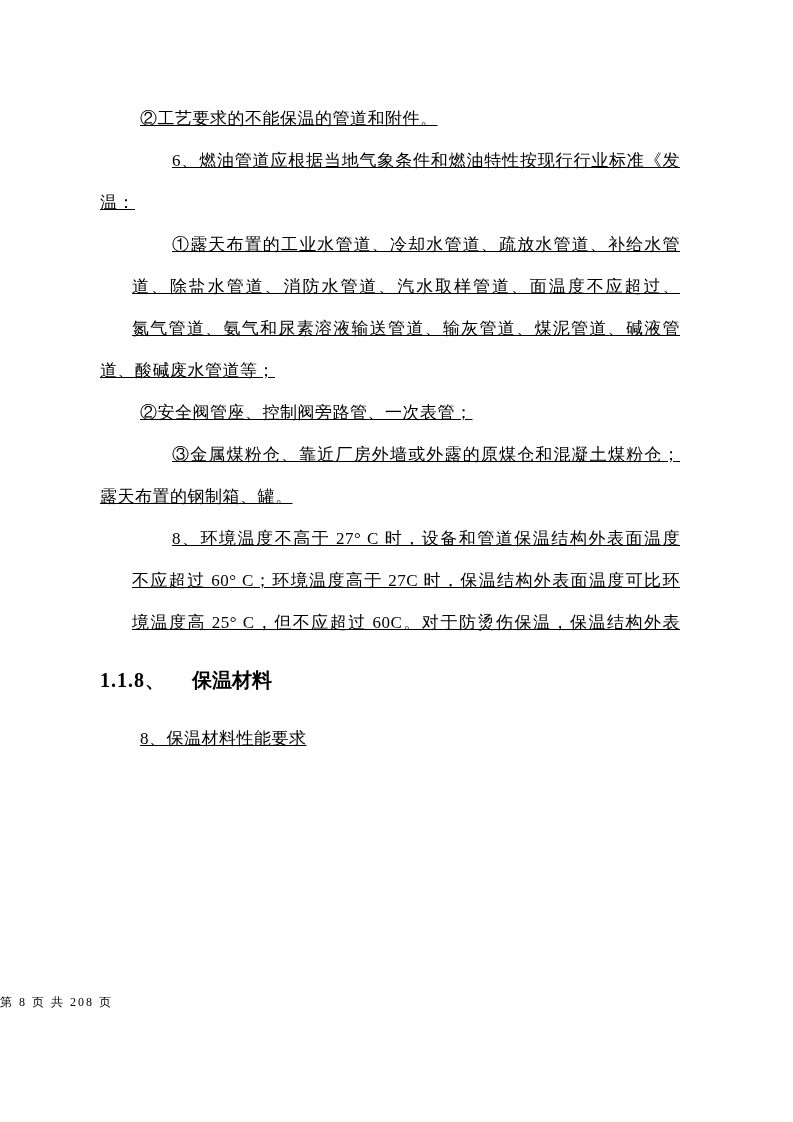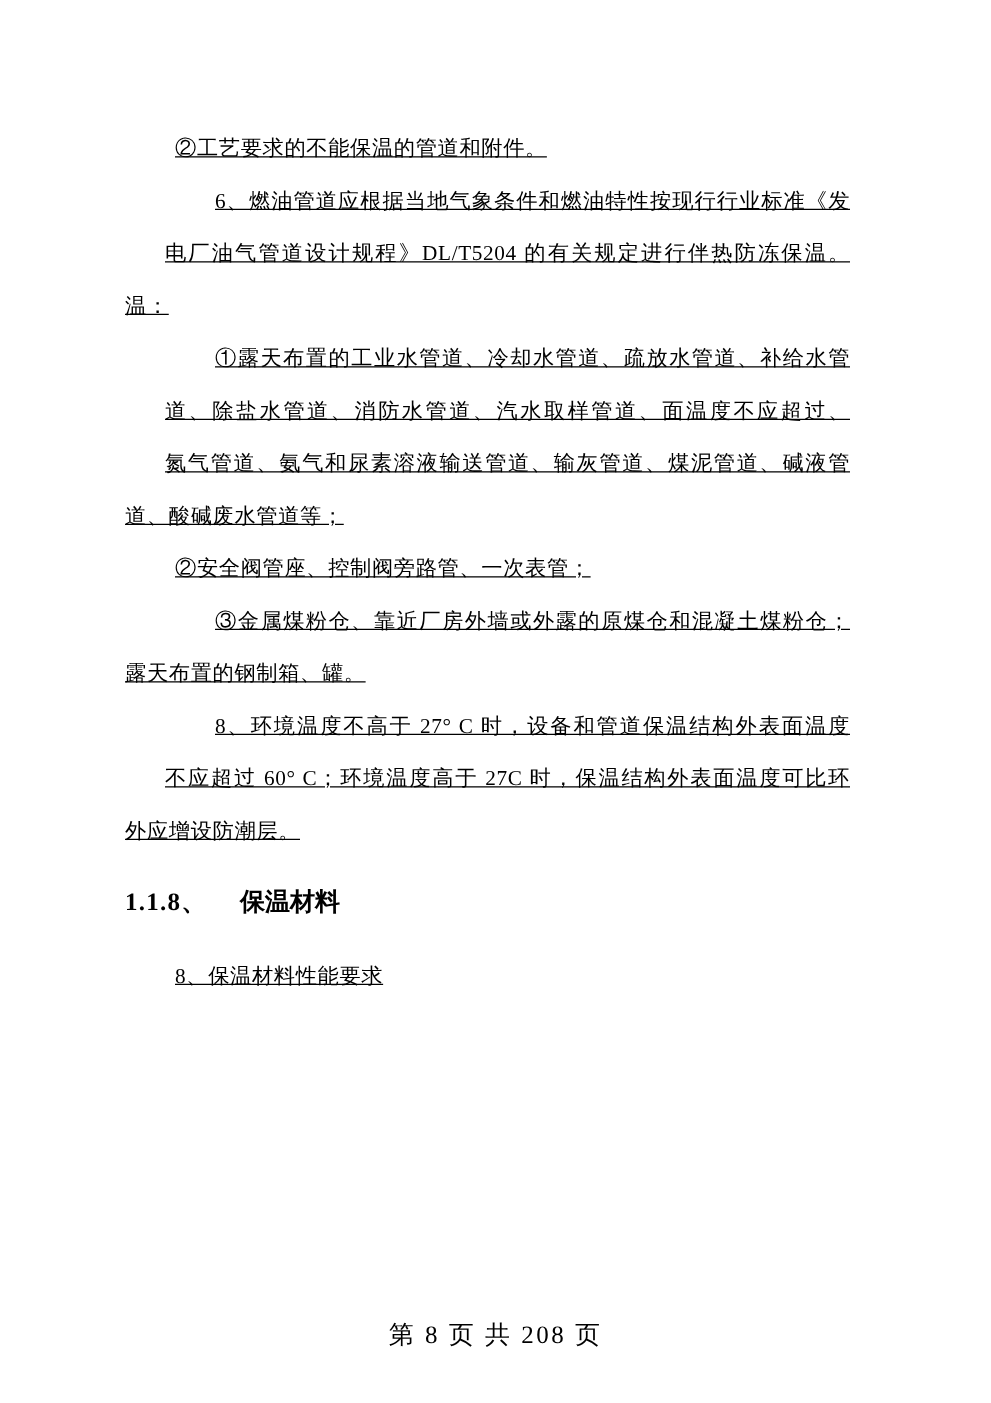--- a/index.html
+++ b/index.html
@@ -52,44 +52,42 @@
     letter-spacing: 1px;
   }
   .heading .title {
     font-family: "Liberation Sans", sans-serif;
     margin-left: 26px;
   }
   .footer {
     position: absolute;
     left: 0;
     right: 0;
-    top: 1058px;
-    text-align: center;
-    font-size: 20px;
+    top: 992px;
+    font-size: 12px;
     line-height: 20px;
     letter-spacing: 2px;
     color: #000000;
   }
 </style>
 </head>
 <body>
 
 <div class="page">
   <div class="doc-body" id="doc-body">
       <div class="line indent">②工艺要求的不能保温的管道和附件。</div>
       <div class="line indent fill">6、燃油管道应根据当地气象条件和燃油特性按现行行业标准《发</div>
-      <div class="line fill">电厂油气管道设计规程》DL/T5204 的有关规定进行伴热防冻保温。</div>
       <div class="line">温：</div>
       <div class="line indent fill">①露天布置的工业水管道、冷却水管道、疏放水管道、补给水管</div>
       <div class="line fill">道、除盐水管道、消防水管道、汽水取样管道、面温度不应超过、</div>
       <div class="line fill">氮气管道、氨气和尿素溶液输送管道、输灰管道、煤泥管道、碱液管</div>
       <div class="line">道、酸碱废水管道等；</div>
       <div class="line indent">②安全阀管座、控制阀旁路管、一次表管；</div>
       <div class="line indent fill">③金属煤粉仓、靠近厂房外墙或外露的原煤仓和混凝土煤粉仓；</div>
       <div class="line">露天布置的钢制箱、罐。</div>
       <div class="line indent fill">8、环境温度不高于 27° C 时，设备和管道保温结构外表面温度</div>
       <div class="line fill">不应超过 60° C；环境温度高于 27C 时，保温结构外表面温度可比环</div>
-      <div class="line">外应增设防潮层。</div>
+      <div class="line fill">境温度高 25° C，但不应超过 60C。对于防烫伤保温，保温结构外表</div>
       <div class="heading"><span class="num">1.1.8、</span><span class="title">保温材料</span></div>
       <div class="line indent">8、保温材料性能要求</div>
     </div>
   <div class="footer">第 8 页 共 208 页</div>
 </div>
 
 </body></html>

